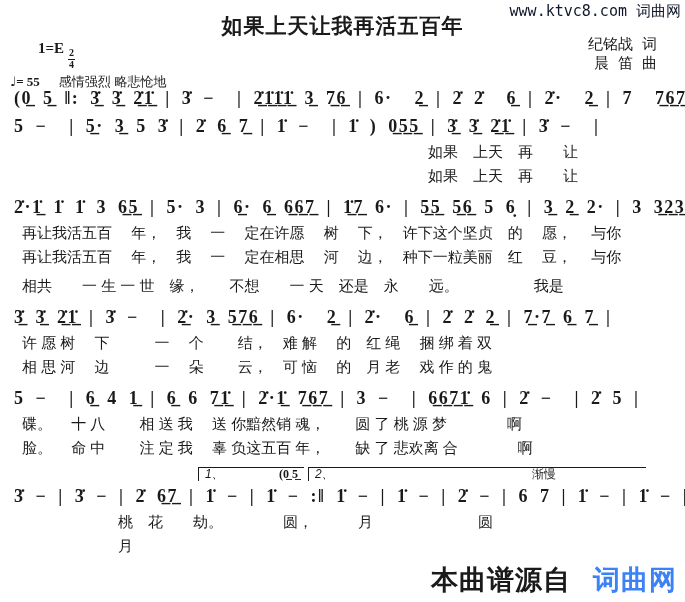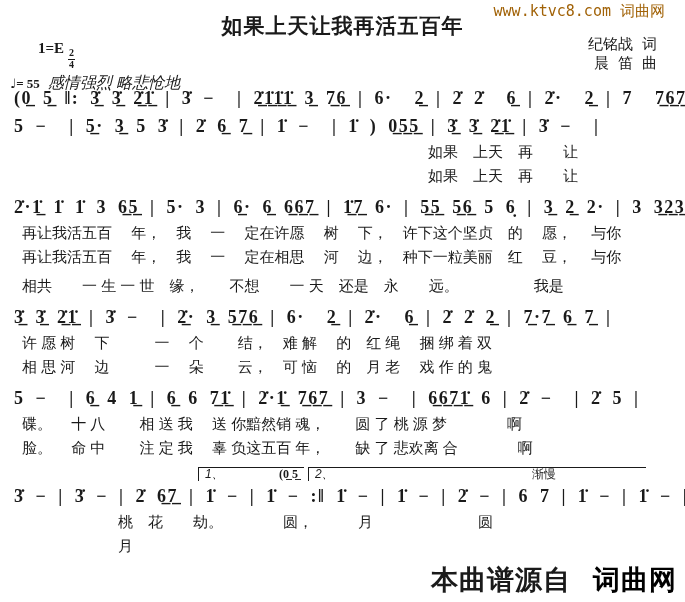--- a/index.html
+++ b/index.html
@@ -3,36 +3,36 @@
 <meta charset="utf-8">
 <style>
   html,body{margin:0;padding:0;background:#e8e8e8;}
   .page{
     position:relative;width:685px;height:602px;margin:0 auto;
     background:#ffffff;color:#1a1a1a;overflow:hidden;
     font-family:"Liberation Sans",sans-serif;
   }
   
   .watermark-top{
-    position:absolute;top:2px;right:20px;
+    position:absolute;top:2px;right:4px;
     font-family:"DejaVu Sans Mono",monospace;
-    font-size:15px;color:#a16207;letter-spacing:0;
+    font-size:15px;color:#0f172a;letter-spacing:0;
   }
   .page-title{
     position:absolute;top:12px;left:0;width:100%;text-align:center;
     font-size:21px;font-weight:bold;letter-spacing:1px;
   }
   .meta-left{position:absolute;top:40px;left:10px;font-size:13px;}
   .key-line{font-family:"Liberation Serif",serif;font-weight:bold;font-size:15px;margin-left:28px;}
   .ts{display:inline-flex;flex-direction:column;align-items:center;font-size:10px;line-height:1.05;vertical-align:-3px;margin-left:4px;font-weight:bold;}
   .ts .num{border-bottom:1px solid #1a1a1a;padding:0 1px;}
   .tempo-line{margin-top:3px;font-size:13px;}
   .tempo-note{font-family:"DejaVu Sans",sans-serif;font-weight:bold;}
   .tempo-val{font-family:"Liberation Serif",serif;font-weight:bold;}
-  .expression{margin-left:8px;font-size:16px;font-style:italic;}
+  .expression{margin-left:19px;font-size:13px;}
   .credits{position:absolute;top:36px;right:28px;text-align:right;font-size:15px;line-height:19px;font-family:Liberation Mono, monospace;}
   
   .score{position:absolute;top:84px;left:0;width:685px;}
   .system{margin-bottom:5px;}
   .music-line{
     font-family:"Liberation Serif",serif;font-weight:bold;
     font-size:18px;line-height:28px;height:28px;
     white-space:pre;letter-spacing:1.5px;word-spacing:5px;
     padding-left:14px;overflow:hidden;
   }
@@ -121,16 +121,16 @@
             <span class="v-term">渐慢</span>
           </span>
         </div>
         <div class="music-line">3̇ − | 3̇ − | 2̇ 6̲7̲ | 1̇ − | 1̇ − :‖ 1̇ − | 1̇ − | 2̇ − | 6 7 | 1̇ − | 1̇ − | 1̇ 0 ‖</div>
         <div class="lyric-line indent-volta">桃　花　　劫。　　　　圆，　　　月　　　　　　　圆</div>
         <div class="lyric-line indent-volta">月</div>
       </div>
     </div>
 
   <div class="footer">
-    <span>本曲谱源自</span><span class="brand" style="color: #000000;">词曲网</span>
+    <span>本曲谱源自</span><span class="brand" style="color: #3b82f6;">词曲网</span>
   </div>
 
 </div>
 
 </body></html>

